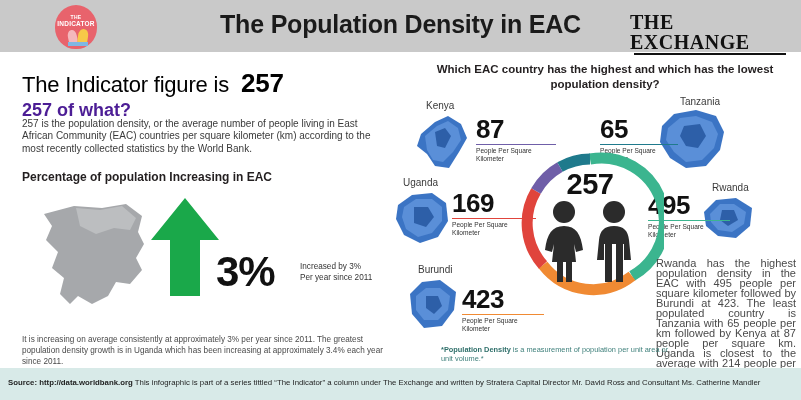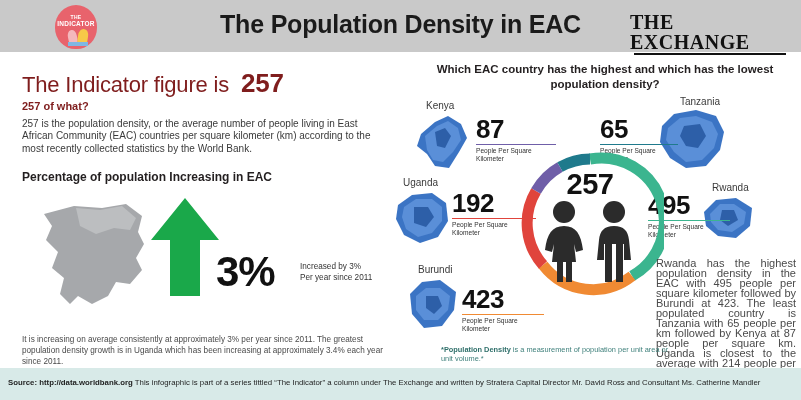--- a/index.html
+++ b/index.html
@@ -56,26 +56,26 @@
     line-height:20px;
   }
   .exchange-rule{width:152px;height:2px;background:#111;margin:1px auto 1px auto;}
   .exchange-tag{
     font-size:8.5px;font-weight:bold;color:#111;letter-spacing:.1px;
   }
 
   
   .left-h1{
     position:absolute;left:22px;top:68px;
-    font-size:22px;color:#7f1d1d;letter-spacing:-.2px;
+    font-size:22px;color:#000000;letter-spacing:-.2px;
   }
   .left-h1 b{font-size:26px;font-weight:bold;margin-left:12px;}
   .left-h2{
     position:absolute;left:22px;top:100px;
-    font-size:11px;font-weight:bold;color:#7f1d1d;
+    font-size:18px;font-weight:bold;color:#4c1d95;
   }
   .left-p{
     position:absolute;left:22px;top:118px;width:360px;
     font-size:10px;line-height:12.4px;color:#3a3a3a;
   }
   .left-h3{
     position:absolute;left:22px;top:170px;
     font-size:12px;font-weight:bold;color:#231f20;
   }
 
@@ -203,21 +203,21 @@
   <div class="stat-num" style="left:600px;top:114px;">65</div>
   <div class="stat-rule" style="left:600px;top:144px;width:78px;background:#1f7a8c;"></div>
   <div class="stat-lbl" style="left:600px;top:147px;width:62px;">People Per Square Kilometer</div>
 
   <div class="country-name" style="left:403px;top:177px;">Uganda</div>
   <svg class="country-map" style="left:392px;top:189px;width:60px;height:58px;" viewBox="0 0 60 58">
     <path fill="#3b74c4" d="M6 16 L20 6 L40 4 L54 14 L56 32 L46 48 L28 54 L12 46 L4 30 Z"></path>
     <path fill="#5a8fd8" d="M12 18 L24 10 L40 10 L50 18 L50 32 L40 44 L26 48 L14 40 L10 28 Z"></path>
     <path fill="#2d5fa8" d="M22 18 L36 18 L42 28 L34 38 L22 34 Z"></path>
   </svg>
-  <div class="stat-num" style="left:452px;top:188px;">192</div>
+  <div class="stat-num" style="left:452px;top:188px;">169</div>
   <div class="stat-rule" style="left:452px;top:218px;width:84px;background:#e0443c;"></div>
   <div class="stat-lbl" style="left:452px;top:221px;width:62px;">People Per Square Kilometer</div>
 
   <div class="country-name" style="left:712px;top:182px;">Rwanda</div>
   <svg class="country-map" style="left:700px;top:196px;width:56px;height:46px;" viewBox="0 0 56 46">
     <path fill="#3b74c4" d="M4 16 L16 4 L36 2 L52 12 L50 30 L36 42 L18 40 L6 30 Z"></path>
     <path fill="#5a8fd8" d="M10 18 L20 8 L34 8 L46 16 L44 28 L32 36 L18 34 L11 26 Z"></path>
     <path fill="#2d5fa8" d="M22 14 L34 14 L38 24 L28 30 L20 24 Z"></path>
   </svg>
   <div class="stat-num" style="left:648px;top:190px;">495</div>

